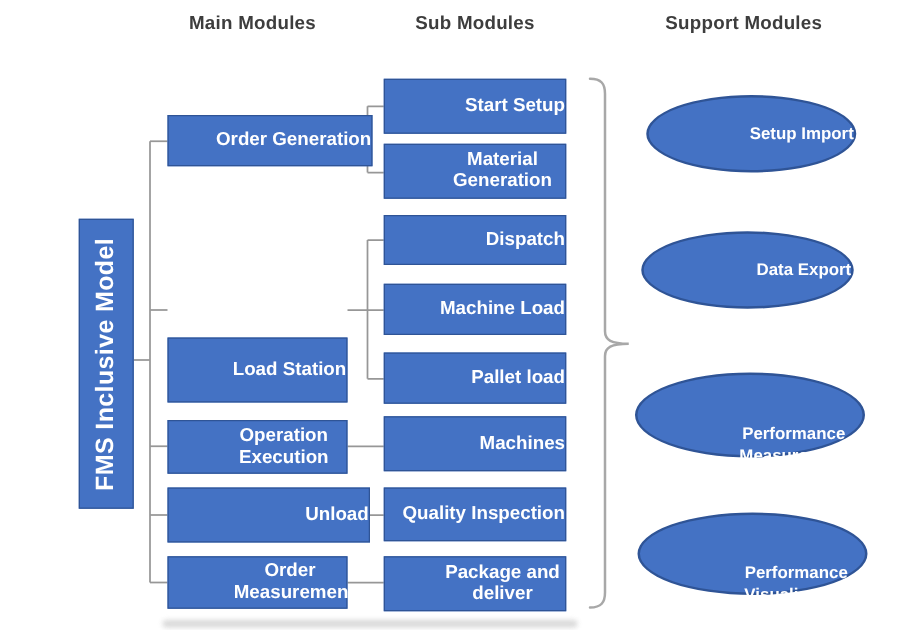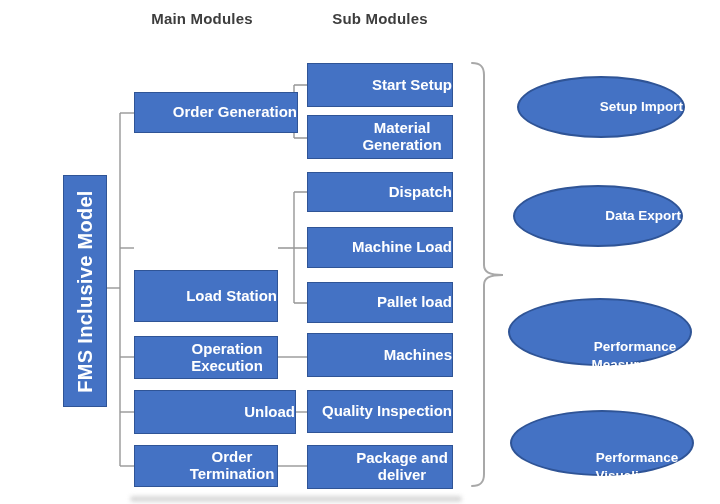--- a/index.html
+++ b/index.html
@@ -98,20 +98,21 @@
     opacity:.8;
   }
 </style>
 </head>
 <body>
 
 <div class="canvas">
 
   <div class="col-header" style="left:117px;">Main Modules</div>
   <div class="col-header" style="left:295px;">Sub Modules</div>
+  <div class="col-header" style="left:510px;">Support Modules</div>
 
   <svg class="lines" width="720" height="504" viewBox="0 0 720 504">
 
     <path class="connector" d="M107 288 H120"></path>
 
     <path class="connector" d="M120 113 V466"></path>
 
     <path class="connector" d="M120 113 H134"></path>
     <path class="connector" d="M120 248 H134"></path>
     <path class="connector" d="M120 357 H134"></path>
@@ -139,21 +140,21 @@
   <div class="node" style="left:134px;top:228px;width:144px;height:52px;margin-top:42px;">
     <span class="label">Load Station</span>
   </div>
   <div class="node wrap-100" style="left:134px;top:336px;width:144px;height:43px;">
     <span class="label">Operation Execution</span>
   </div>
   <div class="node" style="left:134px;top:390px;width:162px;height:44px;">
     <span class="label">Unload</span>
   </div>
   <div class="node wrap-90" style="left:134px;top:445px;width:144px;height:42px;">
-    <span class="label">Order Termination</span>
+    <span class="label">Order Measurement</span>
   </div>
 
   <div class="node" style="left:307px;top:63px;width:146px;height:44px;">
     <span class="label">Start Setup</span>
   </div>
   <div class="node wrap-100" style="left:307px;top:115px;width:146px;height:44px;">
     <span class="label">Material Generation</span>
   </div>
   <div class="node" style="left:307px;top:172px;width:146px;height:40px;">
     <span class="label">Dispatch</span>

